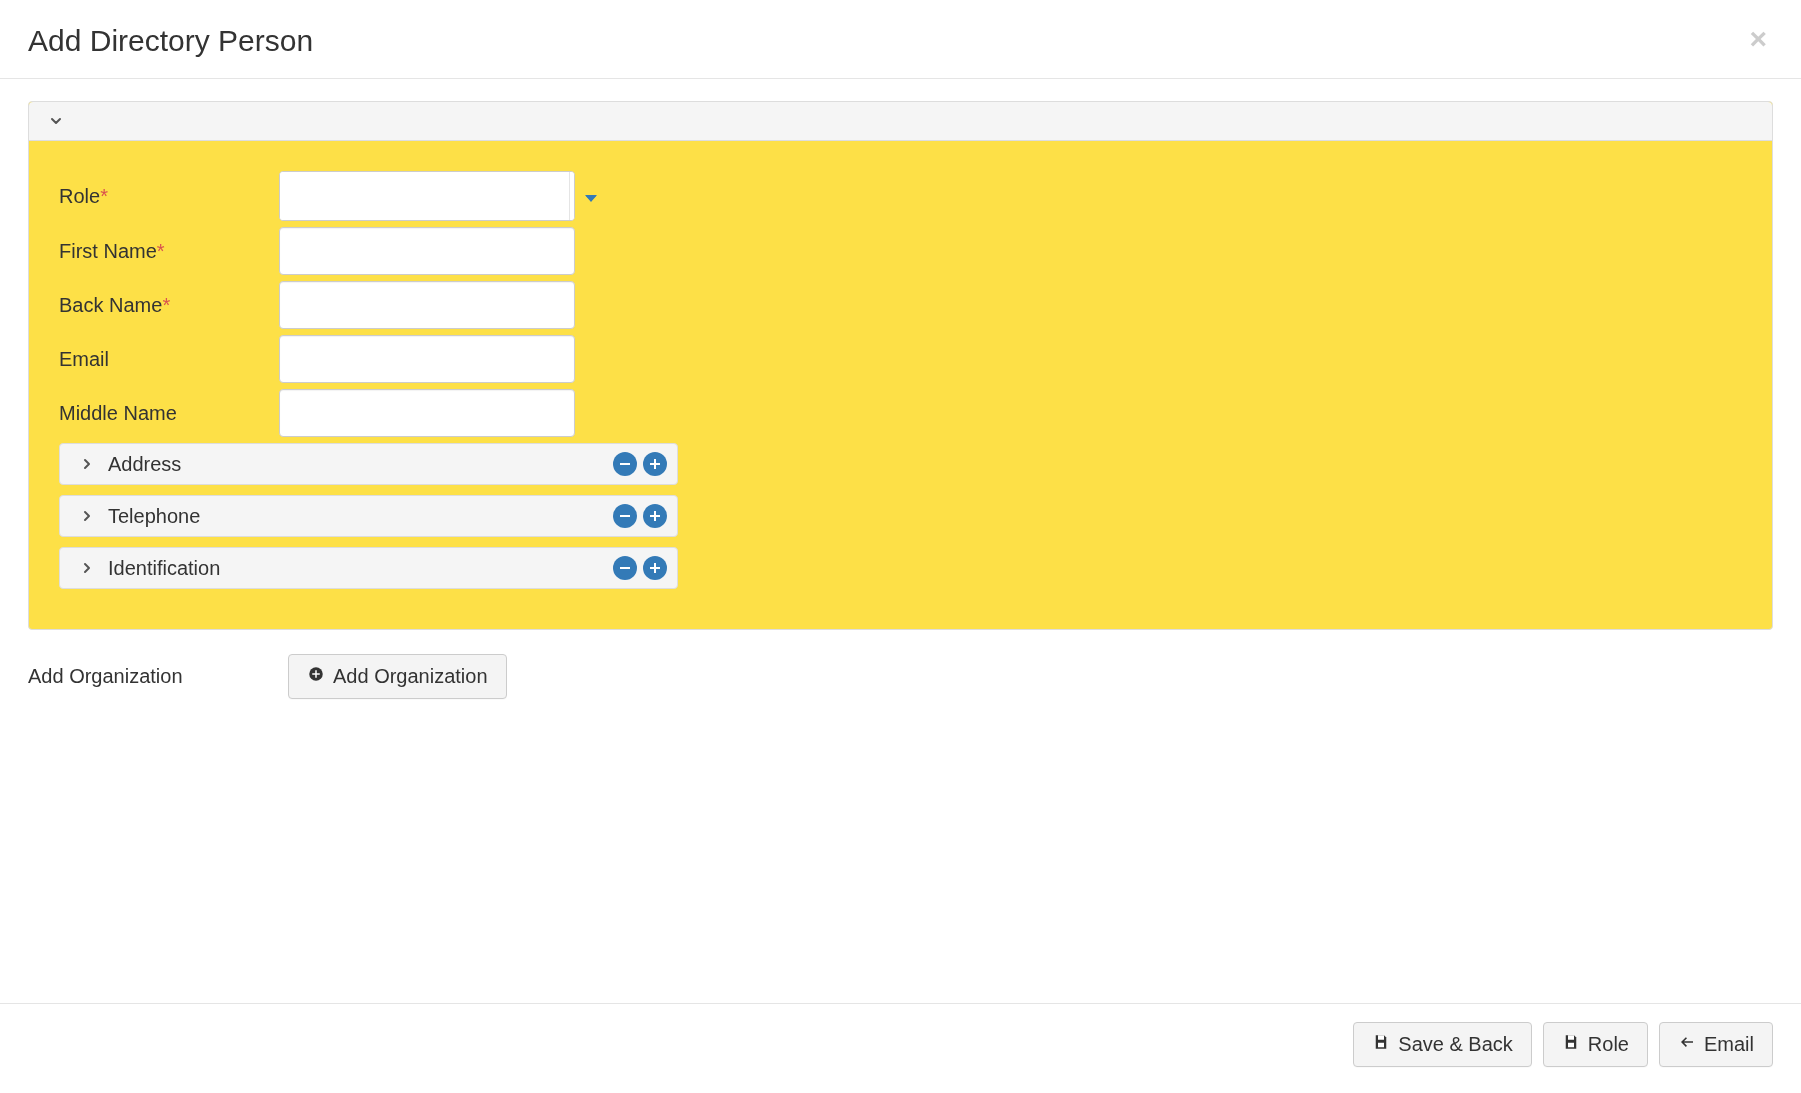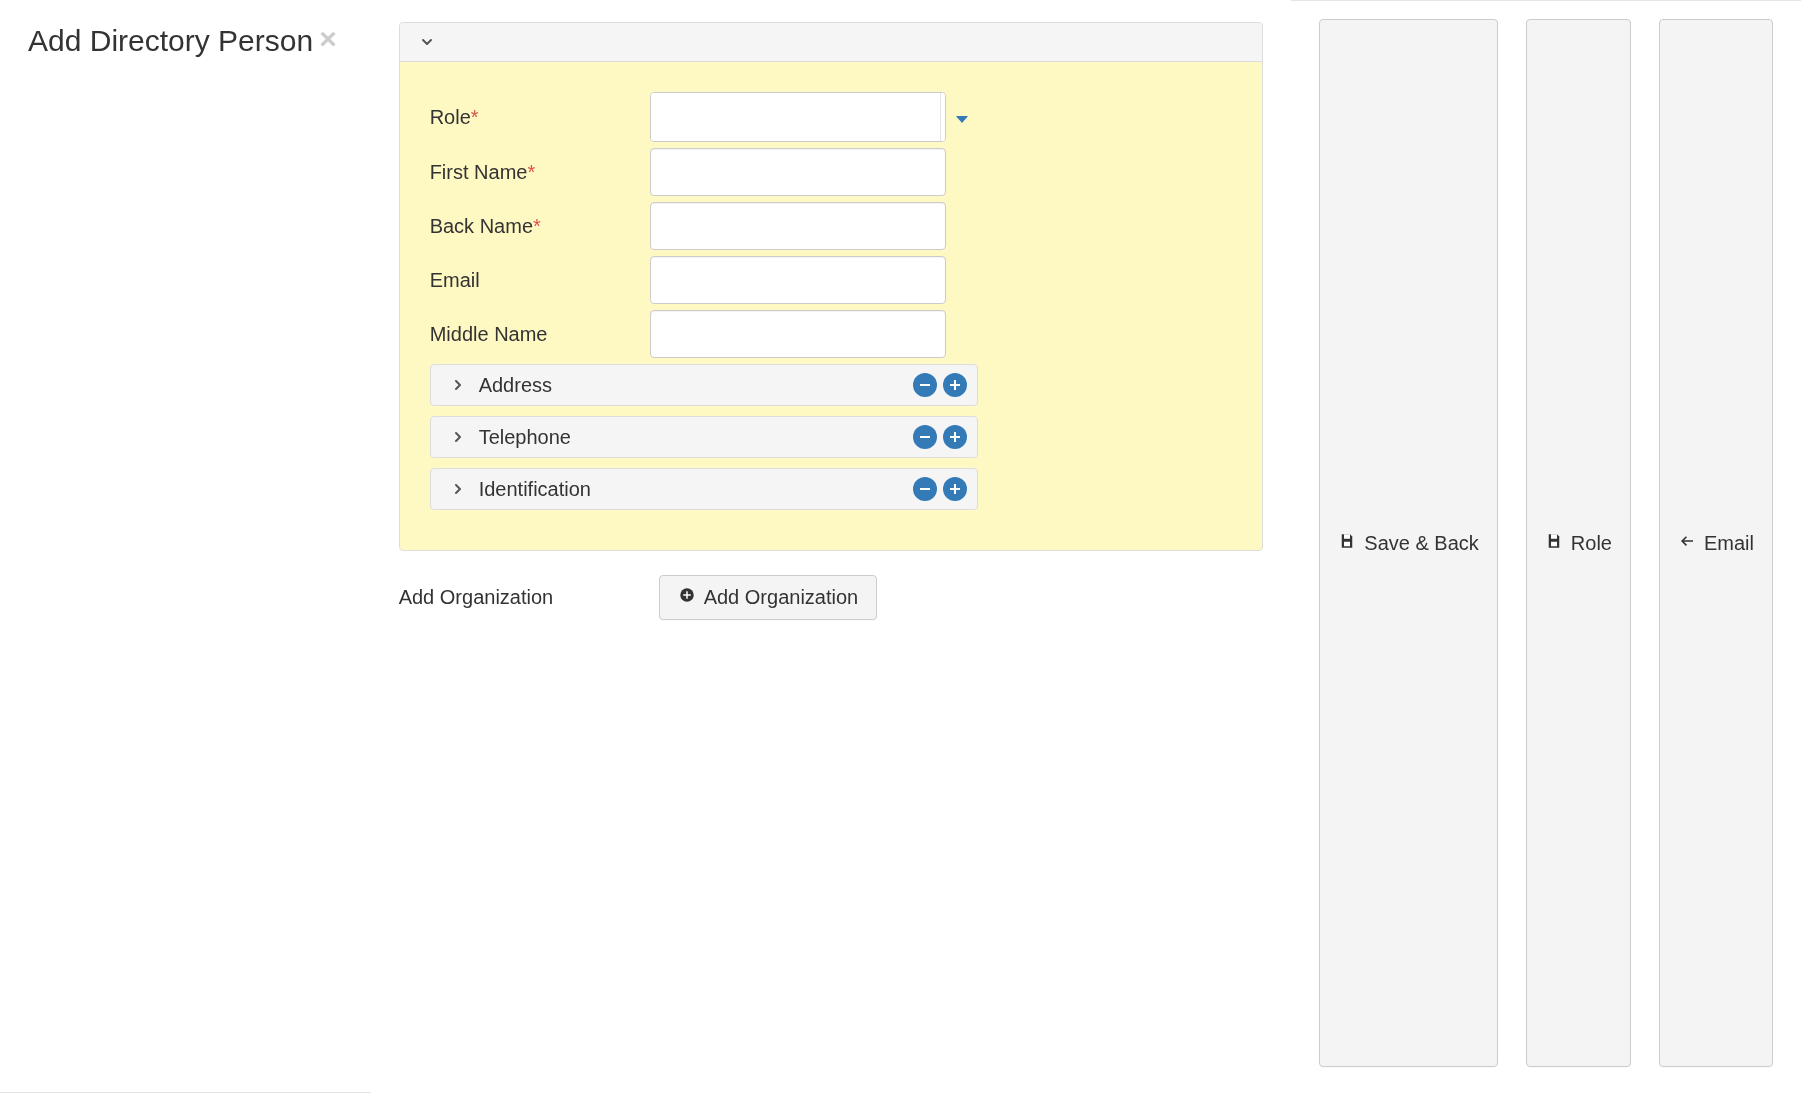--- a/index.html
+++ b/index.html
@@ -7,21 +7,21 @@
     font-family: "Helvetica Neue", Helvetica, Arial, sans-serif;
     font-size: 20px;
     color: #333;
     background: #fff;
     padding: 0;
   }
   .modal {
     width: 100%;
     min-height: 100vh;
     display: flex;
-    flex-direction: row;
+    flex-direction: column;
   }
   .modal-header {
     display: flex;
     align-items: flex-start;
     justify-content: space-between;
     padding: 24px 28px 20px 28px;
     border-bottom: 1px solid #e5e5e5;
   }
   .modal-title {
     font-size: 30px;
@@ -38,21 +38,21 @@
     font-weight: bold;
     padding: 0 6px;
   }
   .modal-body {
     padding: 22px 28px 20px 28px;
     flex: 1;
   }
   .panel {
     border: 1px solid #ddd;
     border-radius: 4px;
-    background: #fef9c3;
+    background: #fde047;
     margin-bottom: 24px;
   }
   .panel-header {
     background: #f5f5f5;
     border-bottom: 1px solid #ddd;
     border-top-left-radius: 4px;
     border-top-right-radius: 4px;
     padding: 10px 18px;
     display: flex;
     align-items: center;
@@ -130,21 +130,21 @@
     display: inline-flex;
     cursor: pointer;
   }
 
   .sub-panel {
     border: 1px solid #ddd;
     border-radius: 4px;
     background: #f5f5f5;
     margin-top: 4px;
     margin-bottom: 10px;
-    width: 548px;
+    width: 619px;
   }
   .sub-panel-header {
     display: flex;
     align-items: center;
     justify-content: space-between;
     padding: 8px 10px 8px 18px;
   }
   .sub-left {
     display: flex;
     align-items: center;
@@ -197,21 +197,21 @@
     font-size: 20px;
     color: #333;
     cursor: pointer;
     box-shadow: 0 1px 0 rgba(0,0,0,0.02);
   }
   .modal-footer {
     border-top: 1px solid #e5e5e5;
     padding: 18px 28px 26px 28px;
     display: flex;
     justify-content: flex-end;
-    gap: 28px;
+    gap: 11px;
   }
   .icon-16 { width:16px; height:16px; }
   .icon-18 { width:18px; height:18px; }
 </style>
 </head>
 <body>
 
 <div class="modal">
 
   <div class="modal-header">

